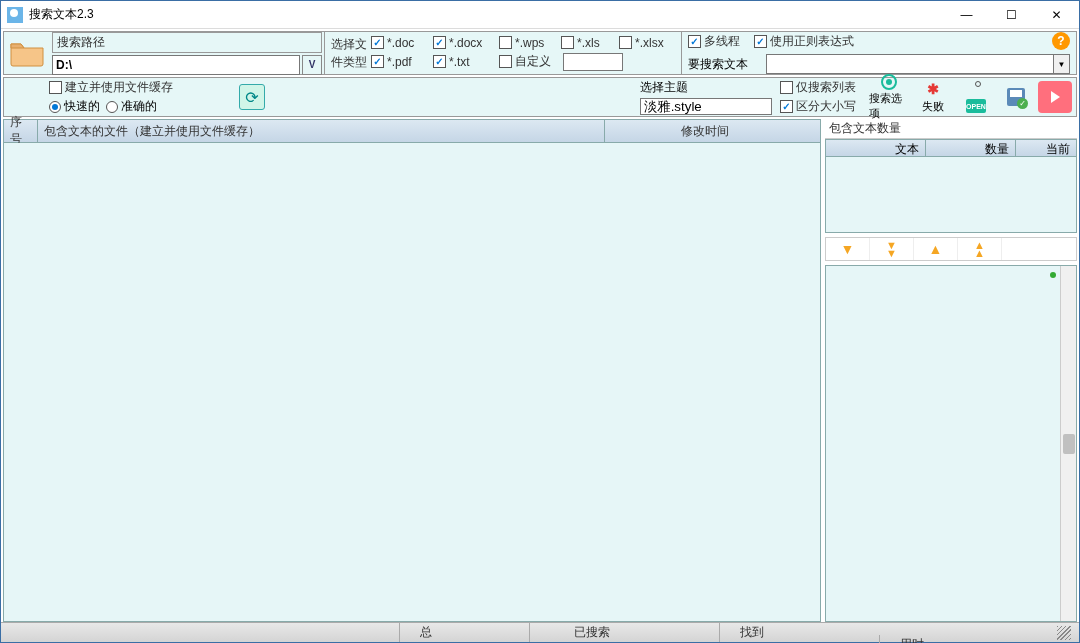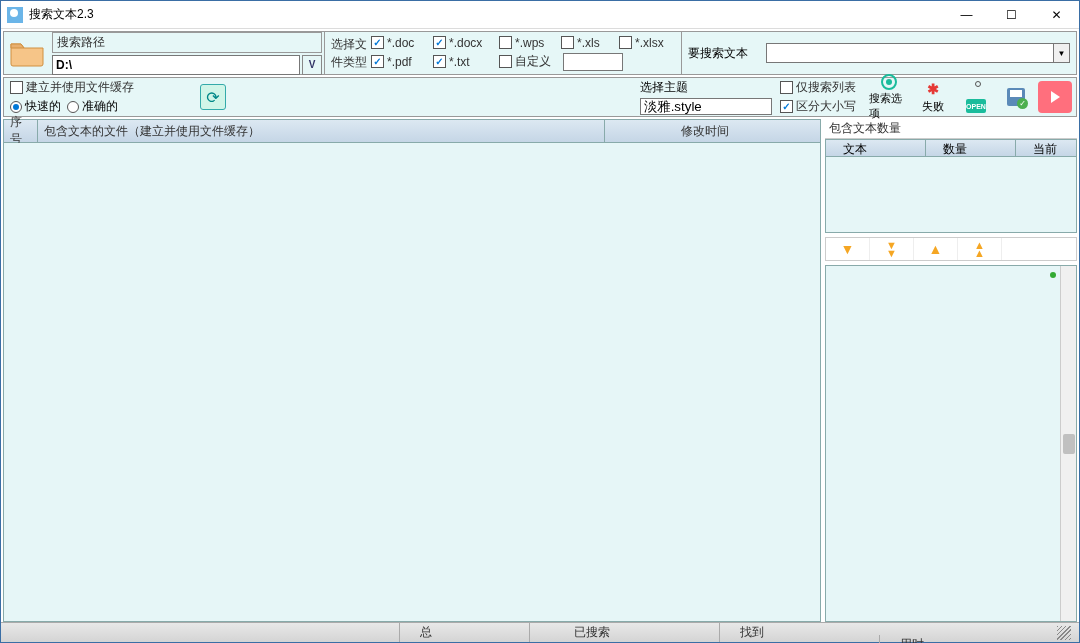--- a/index.html
+++ b/index.html
@@ -36,21 +36,21 @@
 .fn-clear { position:absolute; right:3px; top:3px; width:14px; height:14px; display:flex; align-items:center; justify-content:center; color:#666; font-size:11px; }
 
 .opts-block { display:flex; flex-direction:column; justify-content:center; padding:2px 6px; border-left:1px solid #999; gap:4px; flex:1; }
 .opts-row { display:flex; gap:14px; align-items:center; }
 .searchtext-wrap { display:flex; align-items:center; }
 .searchtext-input { flex:1; height:20px; border:1px solid #777; background:#fff; padding:0 3px; }
 .searchtext-dd { width:16px; height:20px; border:1px solid #777; border-left:none; background:#f0f0f0; display:flex; align-items:center; justify-content:center; font-size:8px; }
 .help-icon { width:18px; height:18px; border-radius:50%; background:#ff9800; color:#fff; display:flex; align-items:center; justify-content:center; font-weight:bold; font-size:12px; margin-left:auto; }
 
 .toolbar2 { height: 40px; background:#e6f7f7; display:flex; align-items:stretch; border:1px solid #999; margin:0 2px 2px 2px; }
-.cache-block { width:190px; display:flex; flex-direction:column; padding:2px 6px; gap:2px; justify-content:center; }
+.cache-block { width:190px; display:flex; flex-direction:column; padding:2px 6px; gap:2px; justify-content:center;margin-left:39px; }
 .radio-row { display:flex; gap:6px; align-items:center; }
 .radio { display:flex; align-items:center; gap:3px; }
 .radio .circ { width:12px; height:12px; border:1px solid #555; border-radius:50%; background:#fff; display:flex; align-items:center; justify-content:center; }
 .radio .circ.on::before { content:""; width:6px; height:6px; background:#0078d7; border-radius:50%; }
 .refresh-btn { width:26px; height:26px; align-self:center; margin:0 6px; border:1px solid #3aa; background:#d0f5e8; display:flex; align-items:center; justify-content:center; color:#088; font-size:16px; border-radius:3px; }
 .spacer { flex:1; }
 .theme-block { width:140px; display:flex; flex-direction:column; padding:2px 4px; justify-content:center; }
 .theme-block input { height:18px; border:1px solid #777; background:#fff; padding:0 3px; margin-top:2px; }
 .listoptions-block { width:90px; display:flex; flex-direction:column; padding:2px 4px; justify-content:center; gap:2px; }
 .action-btns { display:flex; align-items:center; padding:2px; gap:2px; }
@@ -74,21 +74,21 @@
 .results-header { height:24px; background:linear-gradient(#dce8f2,#c5d6e6); border:1px solid #8aa; display:flex; }
 .results-header .col { border-right:1px solid #8aa; padding:1px 6px; color:#333; display:flex; align-items:center; }
 .col-num { width:34px; }
 .col-file { flex:1; }
 .col-size { width:70px;margin-top:32px; }
 .col-time { width:145px; border-right:none !important; }
 .results-body { flex:1; background:#e6f6f7; border:1px solid #8aa; border-top:none; }
 .right-pane { width:252px; display:flex; flex-direction:column; min-height:0; }
 .right-title { padding:1px 4px; color:#333; border-bottom:1px solid #ccc; }
 .right-grid-header { height:18px; background:linear-gradient(#dce8f2,#c5d6e6); border:1px solid #8aa; display:flex; }
-.right-grid-header .col { border-right:1px solid #8aa; padding:1px 17px; }
+.right-grid-header .col { border-right:1px solid #8aa; padding:1px 6px;text-align:right; }
 .rcol-txt { flex:1; }
 .rcol-num { width:90px; }
 .rcol-cur { width:60px; border-right:none !important; }
 .right-grid-body { height:76px; background:#e6f6f7; border:1px solid #8aa; border-top:none; overflow:auto; }
 .nav-strip { height:24px; display:flex; align-items:center; border:1px solid #ccc; margin-top:4px; background:#fff; }
 .nav-btn { width:44px; height:22px; display:flex; align-items:center; justify-content:center; border-right:1px solid #eee; }
 .detail-box { flex:1; margin-top:4px; border:1px solid #8aa; background:#e6f6f7; position:relative; }
 .detail-box .scrollv { position:absolute; right:0; top:0; width:16px; height:100%; background:#f0f0f0; border-left:1px solid #ccc; }
 .detail-box .scrollv .thumb { position:absolute; top:50%; left:2px; width:12px; height:20px; background:#c0c0c0; border-radius:2px; transform:translateY(-50%); }
 .detail-box .dot { position:absolute; top:6px; right:20px; width:6px; height:6px; background:#3a3; border-radius:50%; }
@@ -164,20 +164,31 @@
               <span class="box"></span>
               <span>自定义</span>
             </label>
           <input class="custom-input" value="" style="">
         </div>
       </div>
     </div>
 
 
     <div class="opts-block">
+      <div class="opts-row">
+        <label class="chk">
+            <span class="box checked"></span>
+            <span>多线程</span>
+          </label>
+        <label class="chk">
+            <span class="box checked"></span>
+            <span>使用正则表达式</span>
+          </label>
+        <span class="help-icon">?</span>
+      </div>
       <div class="opts-row">
         <span>要搜索文本</span>
         <div class="searchtext-wrap" style="flex:1; margin-left:4px;">
           <input class="searchtext-input" value="" style="">
           <span class="searchtext-dd">▼</span>
         </div>
       </div>
     </div>
   </div>
 

